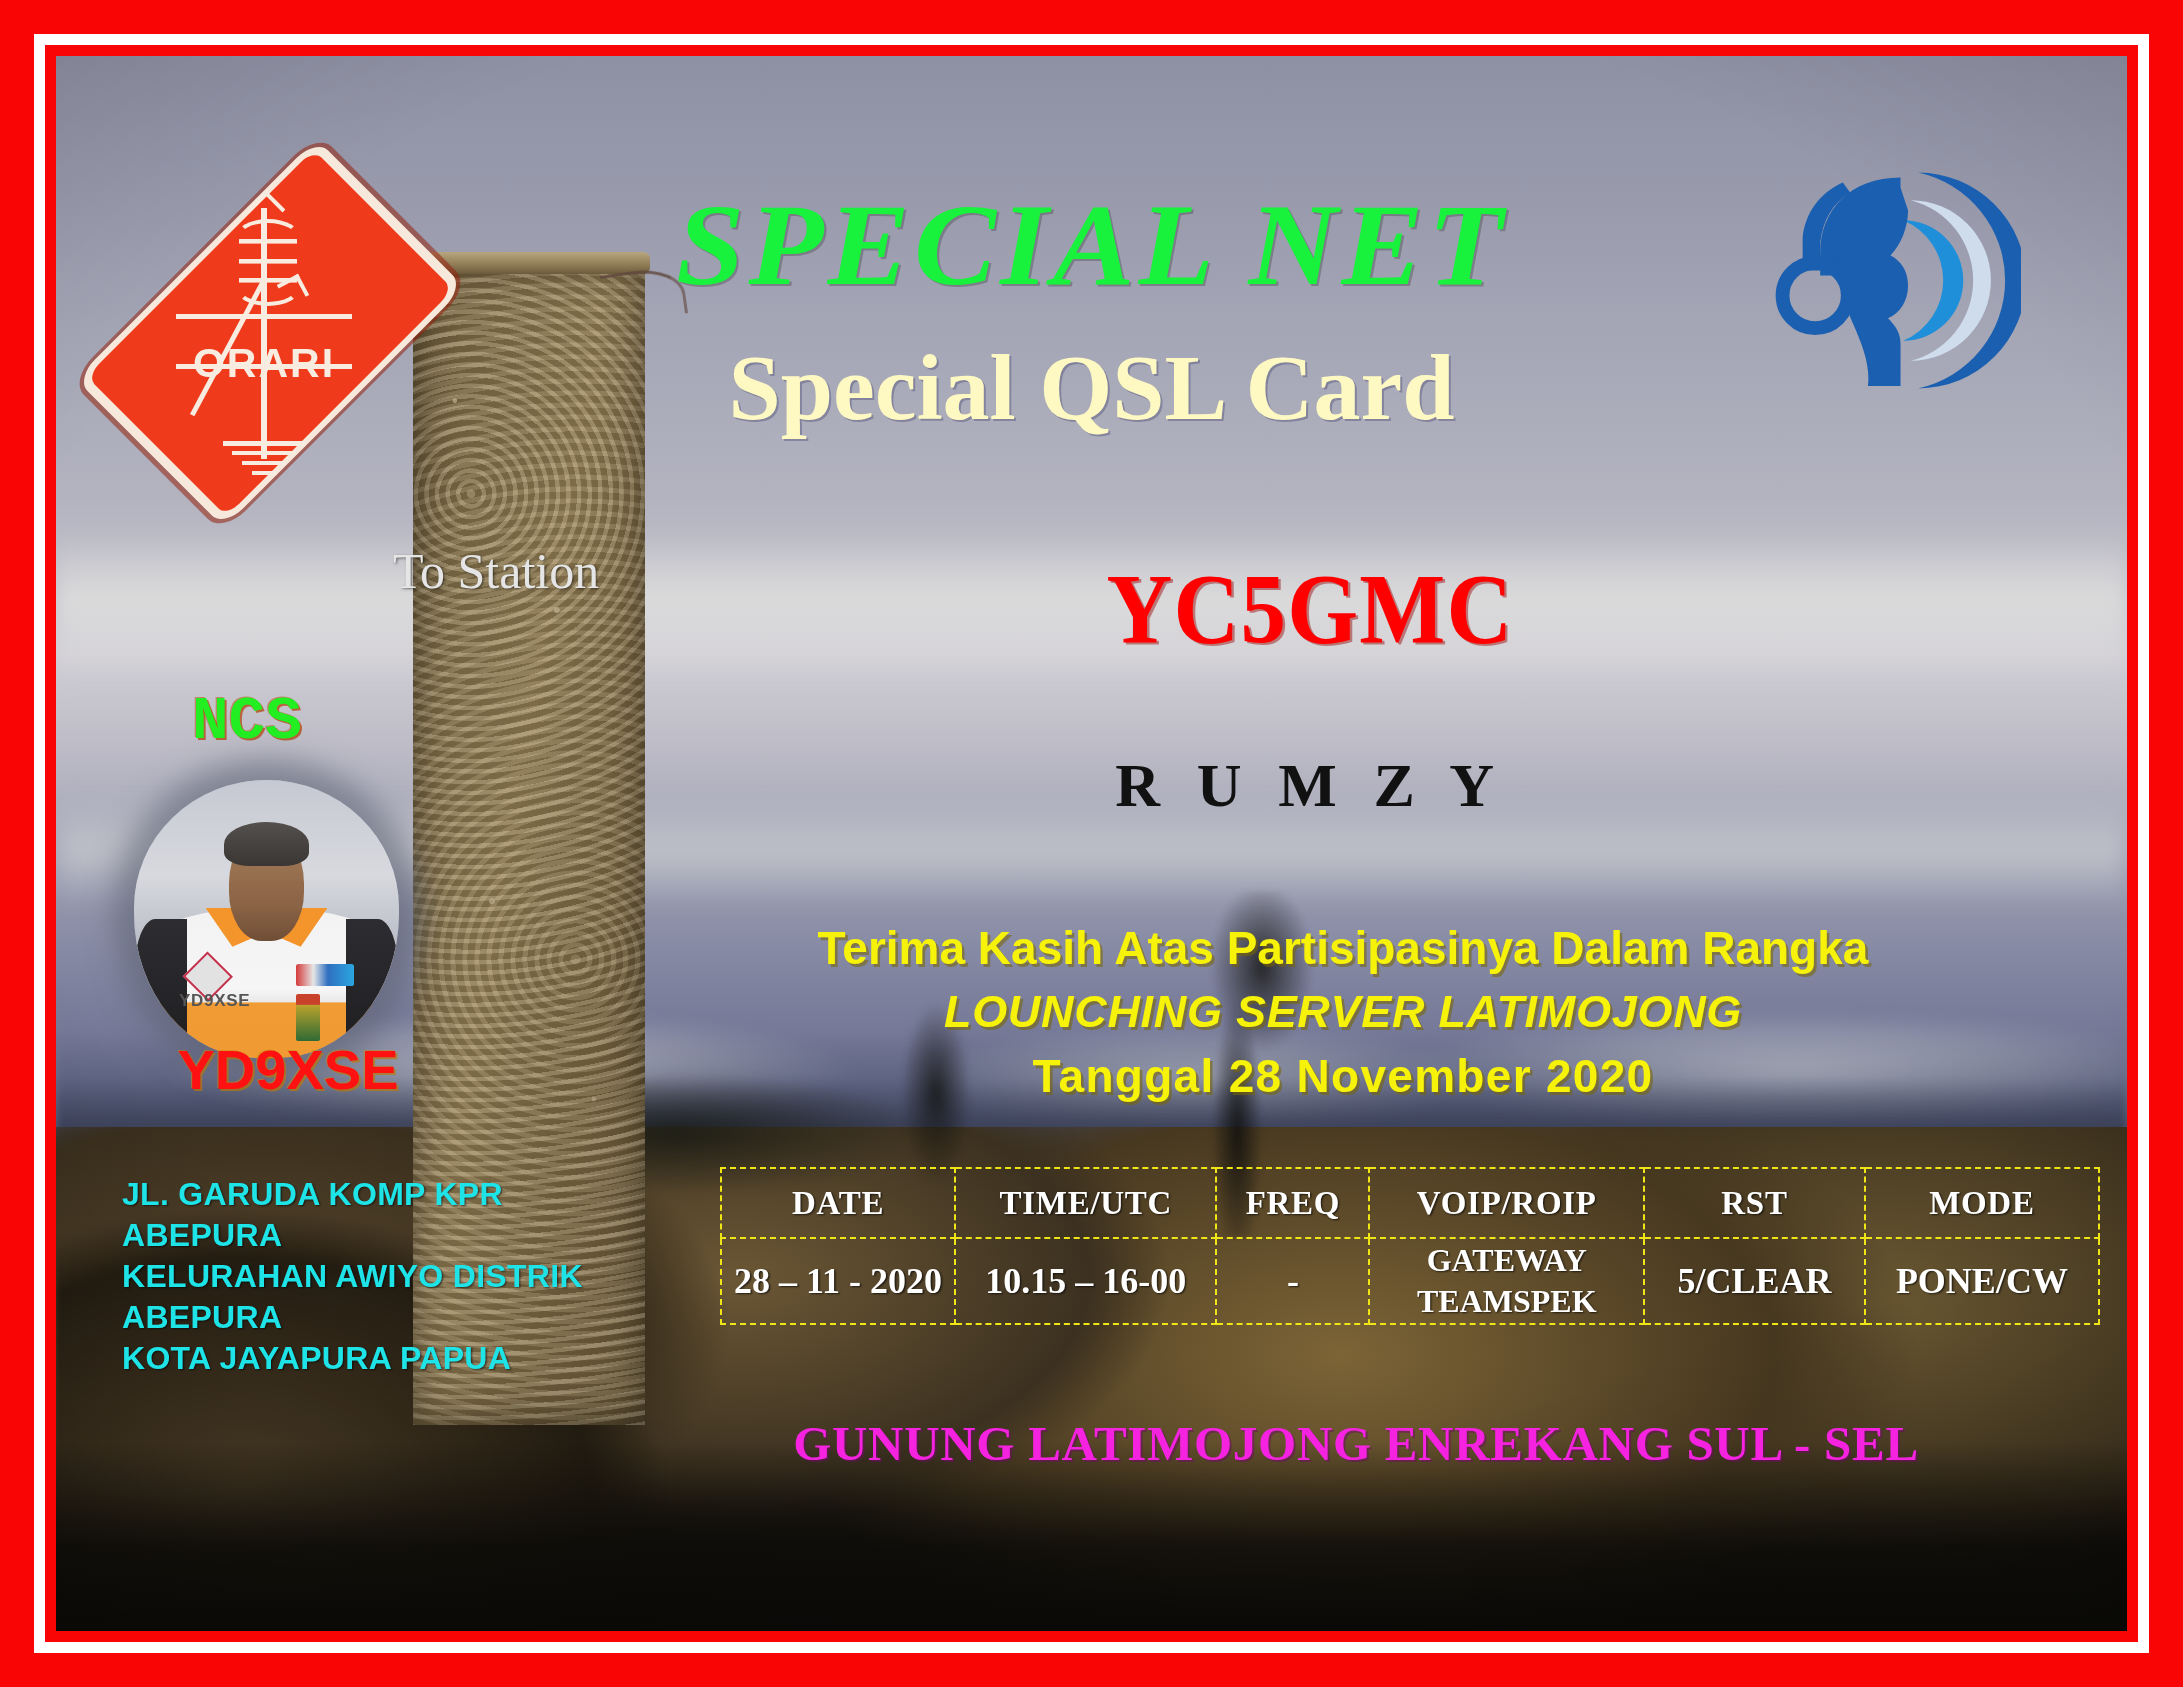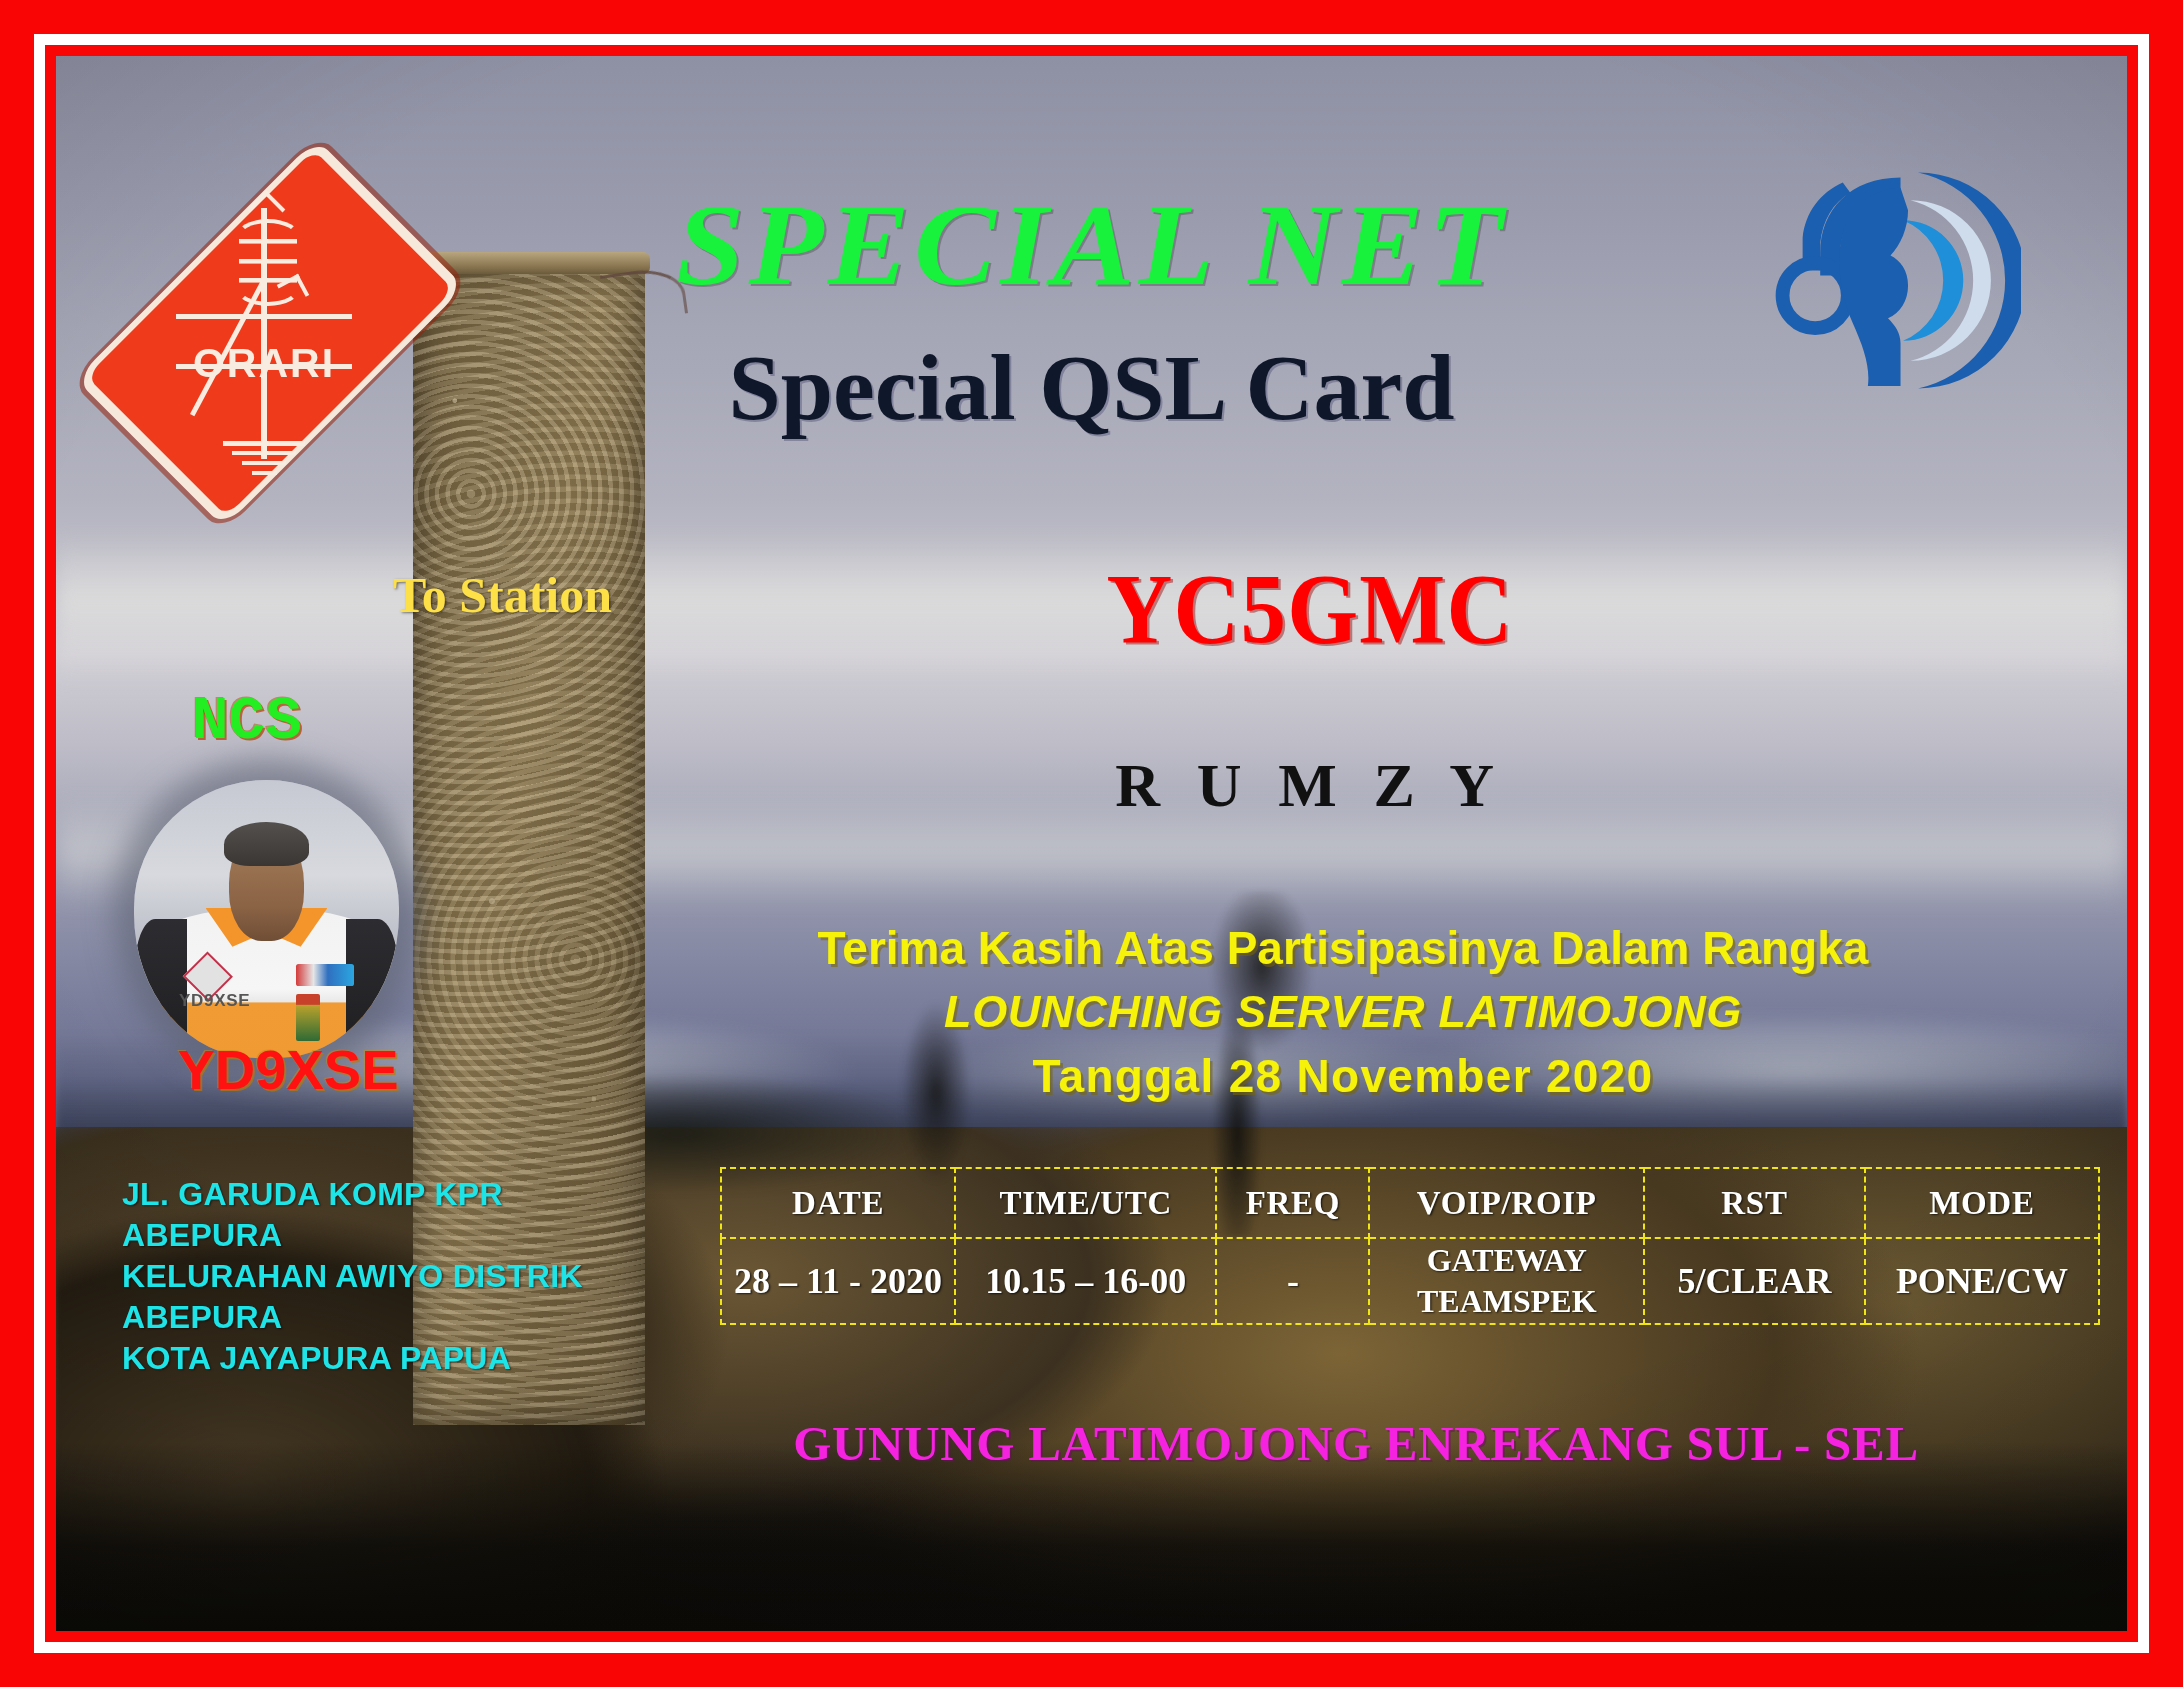--- a/index.html
+++ b/index.html
@@ -230,30 +230,29 @@
     font-size:116px;line-height:116px;
     color:#18f23c;
     letter-spacing:4px;
     text-shadow:2px 2px 0 rgba(60,60,60,.35);
     transform:scaleX(1.06);
   }
   .qsl-card{
     position:absolute;left:0;right:0;top:284px;text-align:center;
     font-family:"Liberation Serif", serif;
     font-weight:bold;font-size:94px;line-height:94px;
-    color:#0f172a;
+    color:#fef9c3;
     text-shadow:2px 2px 0 rgba(40,40,90,.3);
   }
   .to-station{
     position:absolute;left:337px;top:490px;
     font-family:"Liberation Serif", serif;
-    font-weight:bold;font-size:50px;line-height:50px;
-    color:#fde047;
+    font-weight:normal;font-size:50px;line-height:50px;
+    color:#e5e5e5;
     text-shadow:1.3px 1.3px 2.6px rgba(0,0,0,.5);
-    margin-top:24px;
   }
 
   .callsign{
     position:absolute;left:715px;right:278px;top:503px;text-align:center;
     font-family:"Liberation Serif", serif;
     font-weight:bold;font-size:99px;line-height:99px;
     color:#ff0000;
     letter-spacing:1.3px;
     transform:scaleX(.92);
     text-shadow:2.6px 2px 0 rgba(150,0,0,.45);

